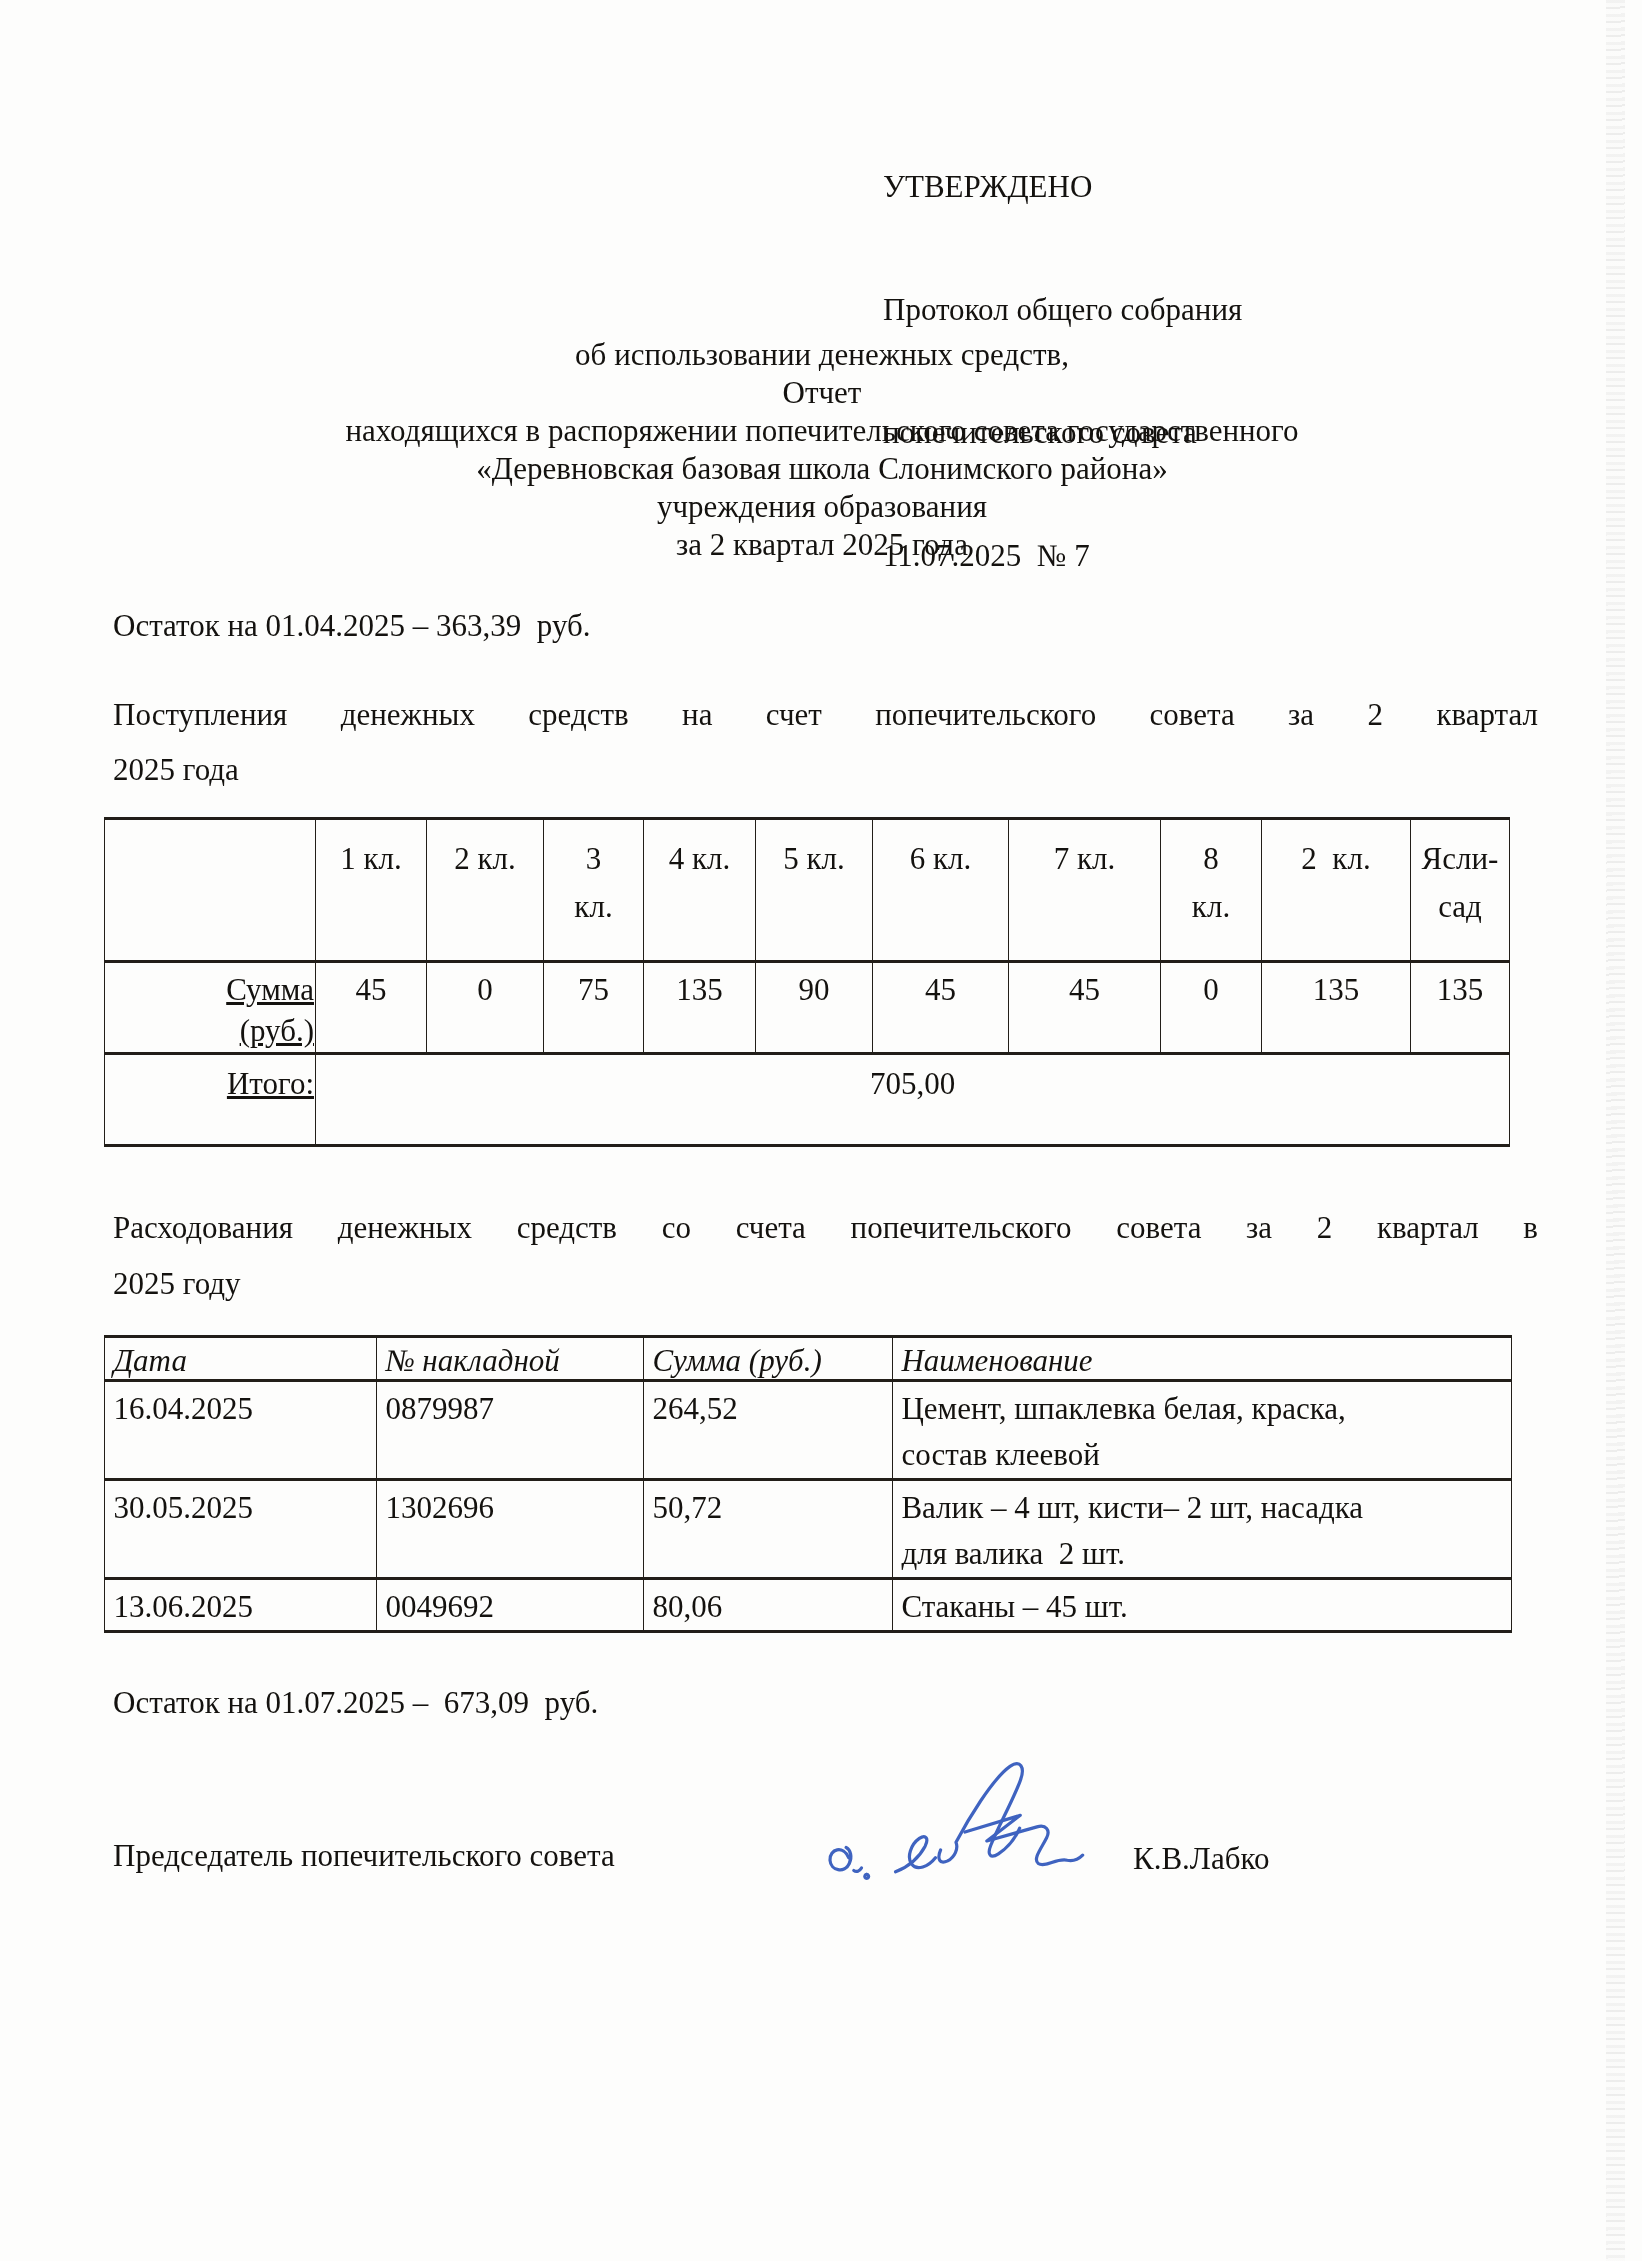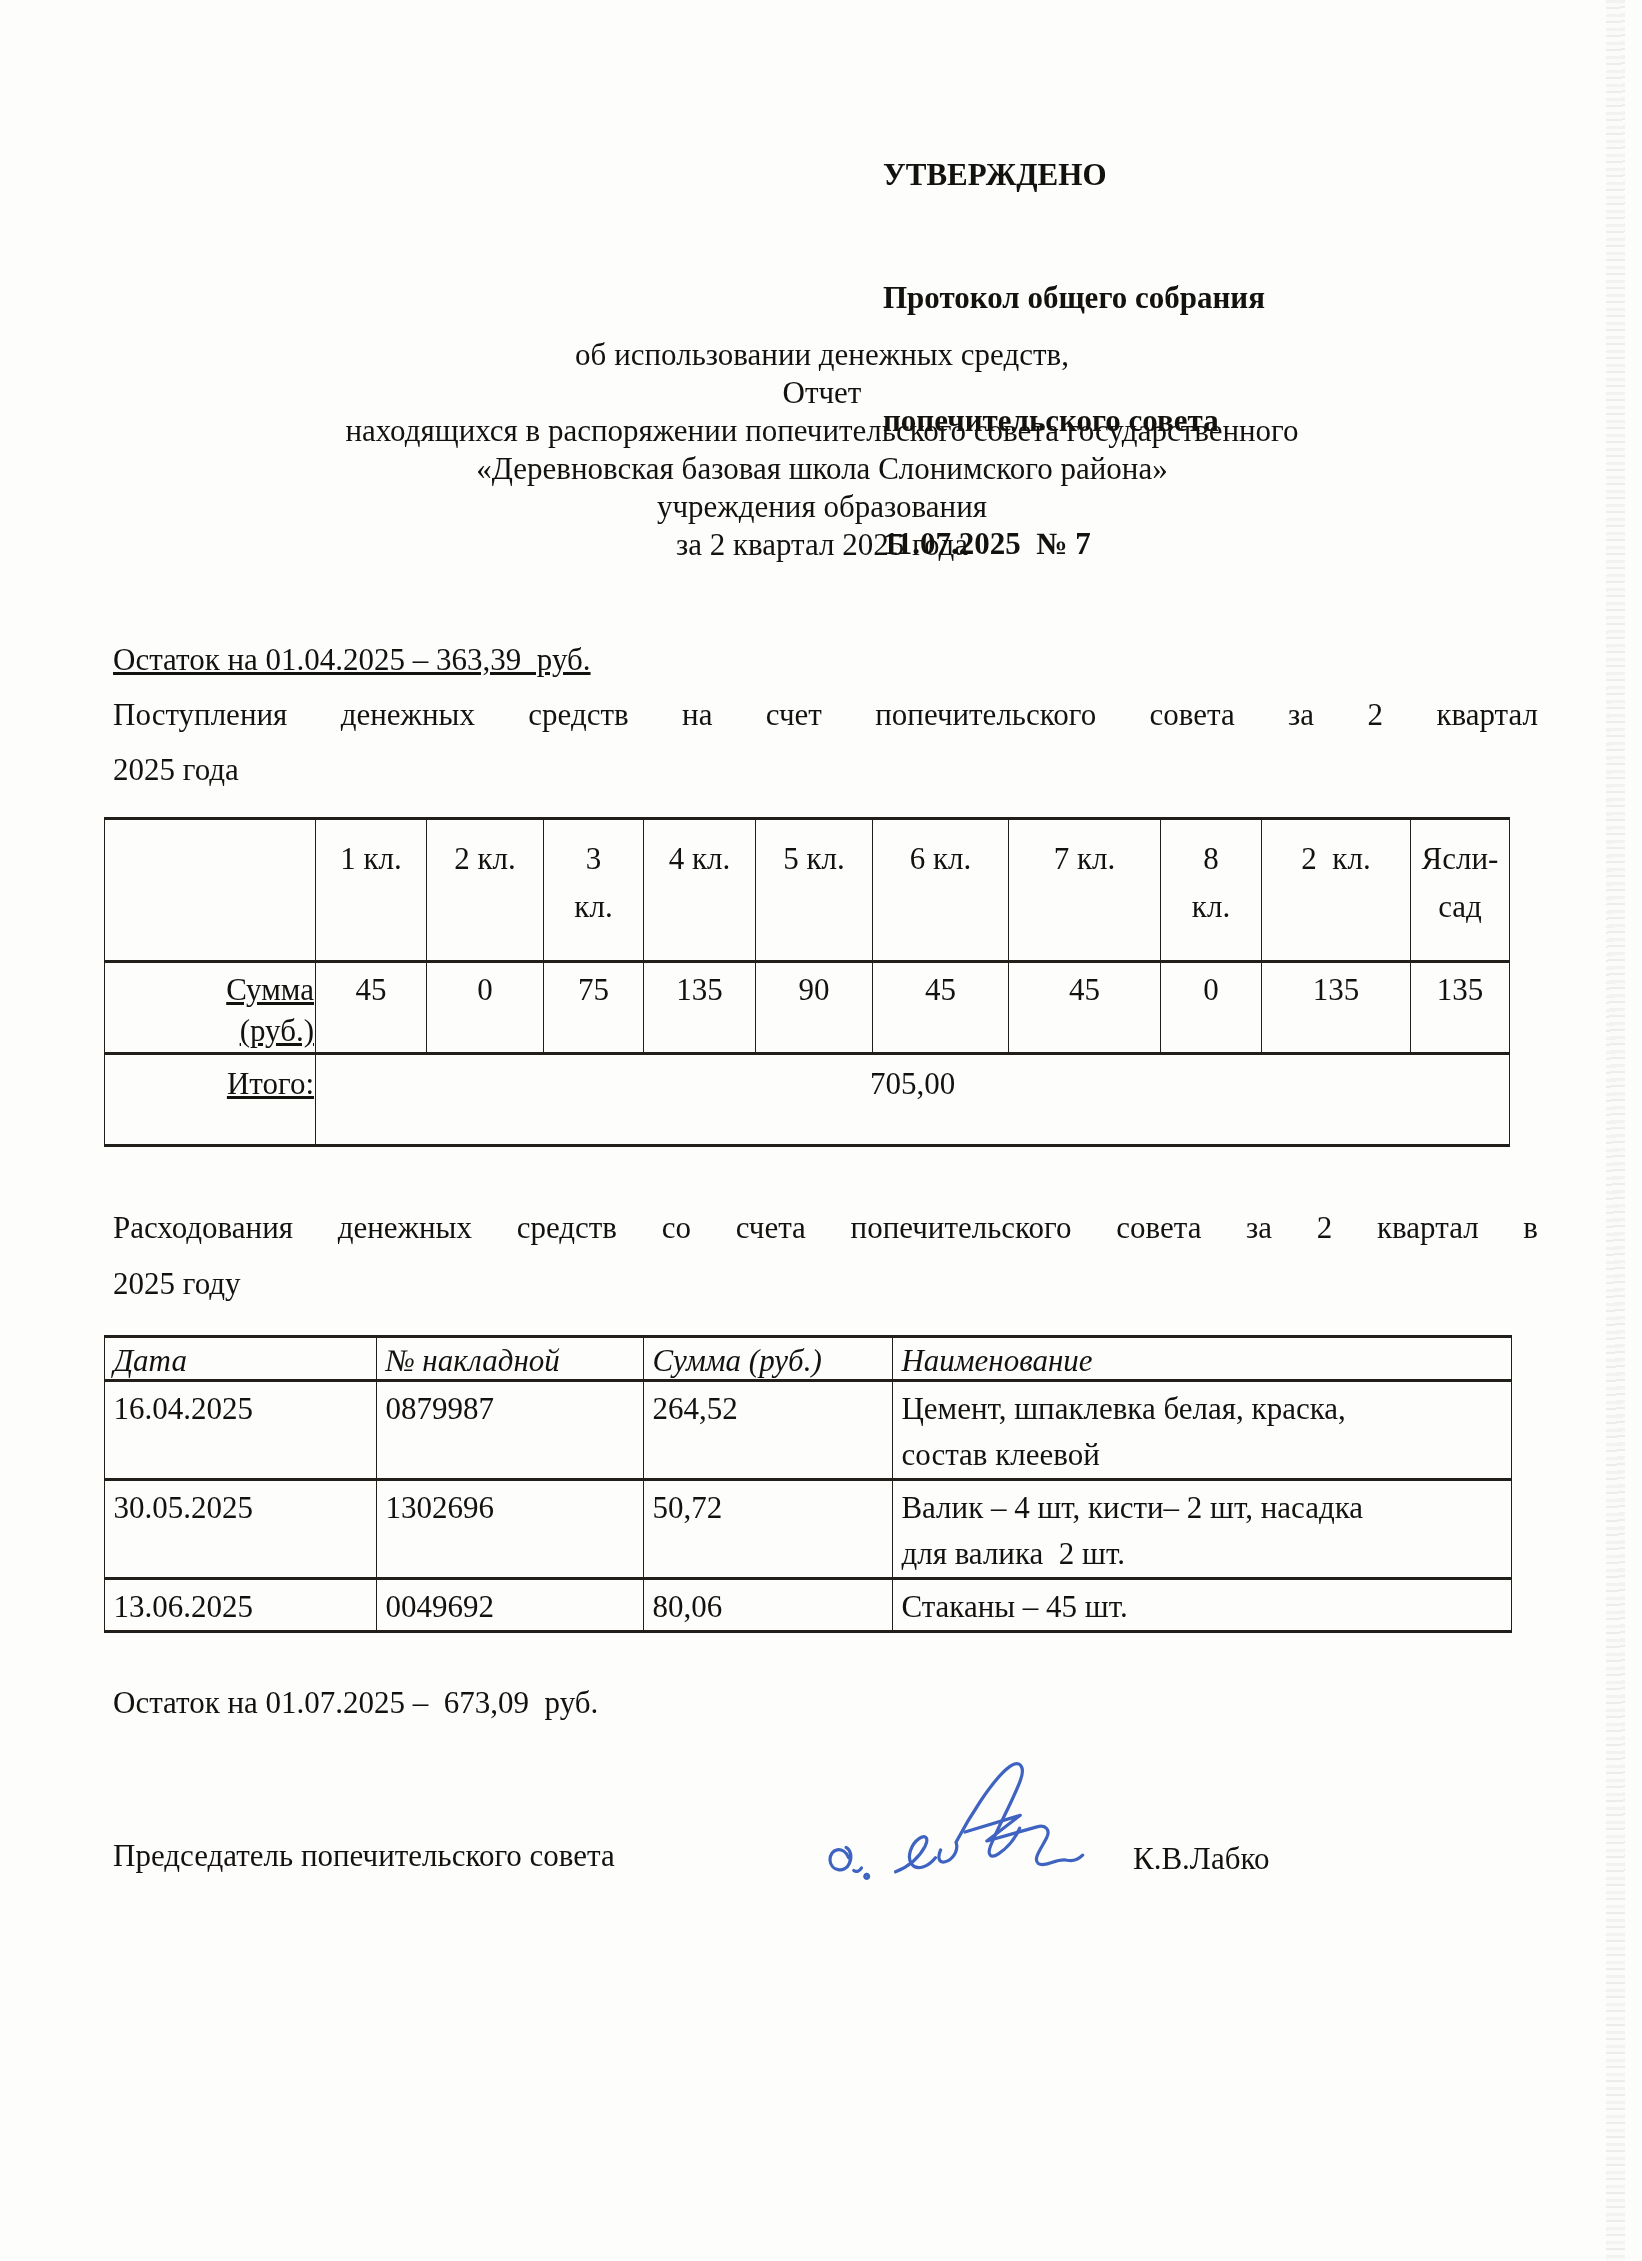--- a/index.html
+++ b/index.html
@@ -9,28 +9,28 @@
     background:#fdfdfc;
     font-family:"Liberation Serif","DejaVu Serif",serif;
     color:#14120f;
     font-size:31px;
     overflow:hidden;
   }
   .abs{position:absolute;}
   .pre{white-space:pre-wrap;}
 
   
-  .approval{top:72px;left:883px;line-height:41px;font-weight:bold;}
+  .approval{top:84px;left:883px;line-height:41px;}
 
   
   .title{top:336px;left:97px;width:1450px;text-align:center;line-height:38px;}
 
   
   .balance{line-height:39px;}
-  .opening{top:640px;left:113px;text-decoration:underline;}
+  .opening{top:606px;left:113px;}
   .closing{top:1683px;left:113px;}
 
   
   .intro{left:113px;width:1425px;line-height:55px;}
   .receipts-intro{top:687px;}
   .expenses-intro{top:1200px;line-height:56px;}
   .line-fill{text-align:justify;text-align-last:justify;width:100%;}
 
   
   table{border-collapse:collapse;table-layout:fixed;background:transparent;}

